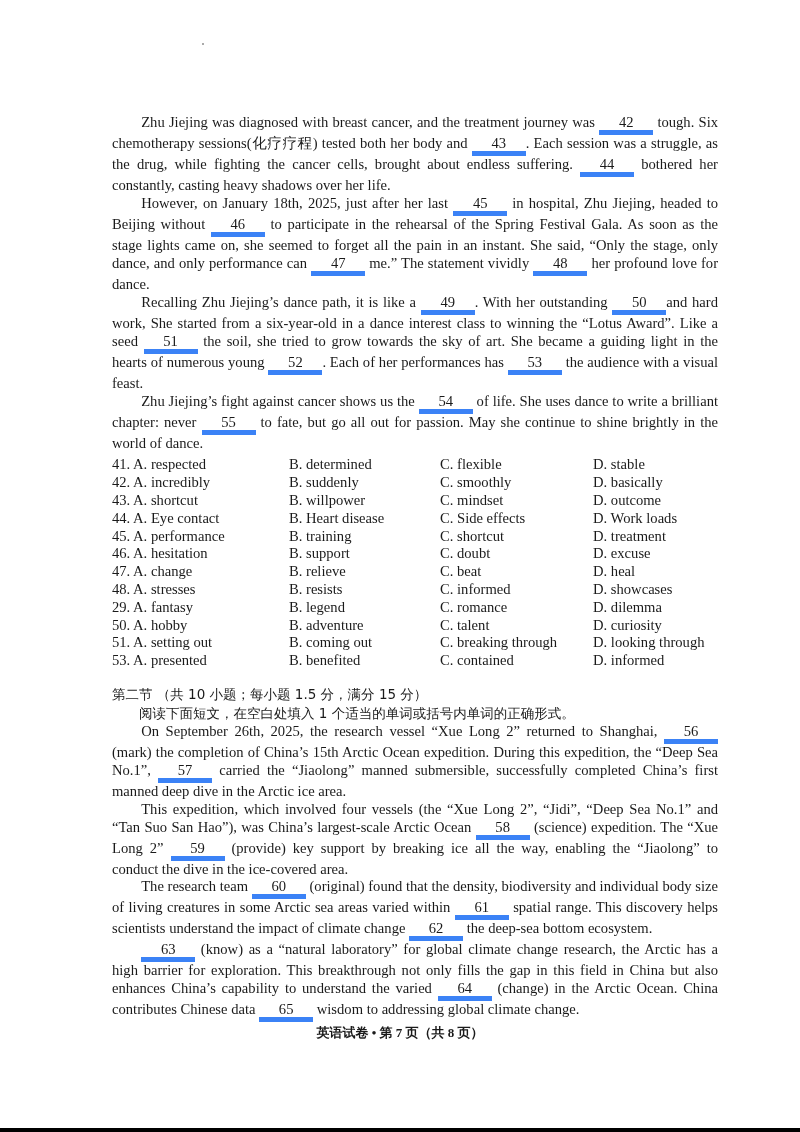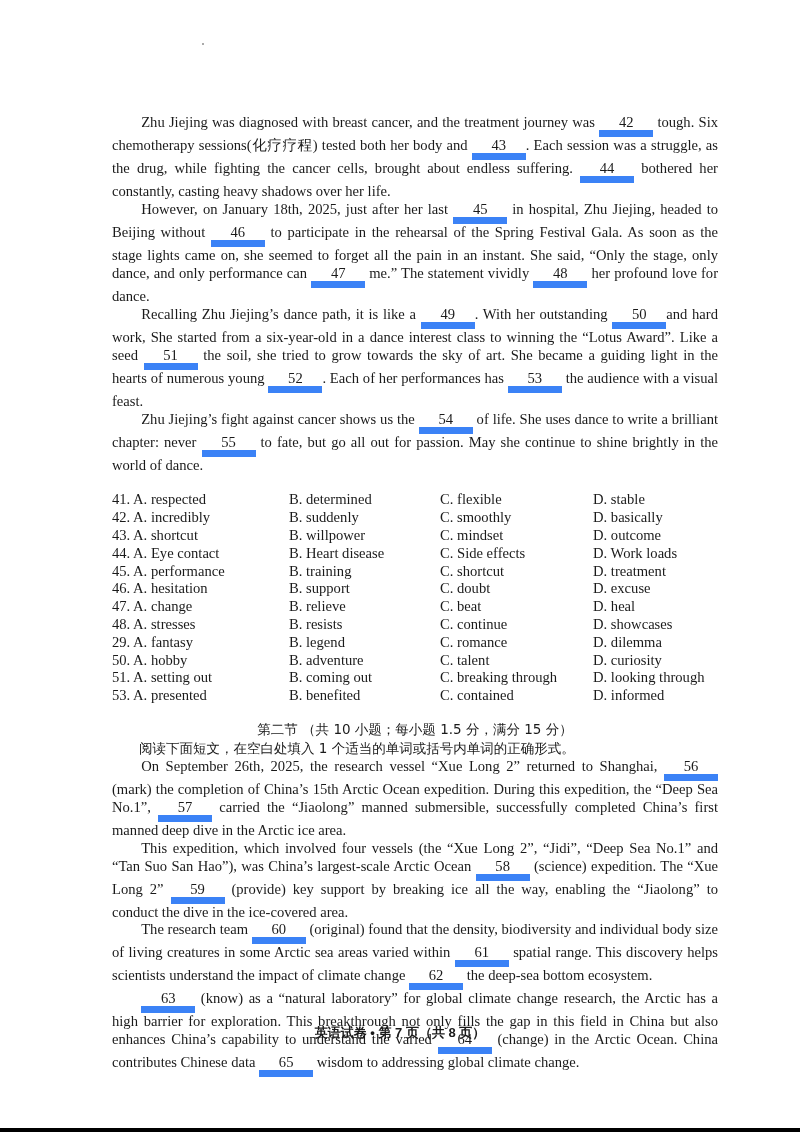--- a/index.html
+++ b/index.html
@@ -3,28 +3,28 @@
 <meta charset="utf-8">
 <style>
   html, body { margin: 0; padding: 0; }
   body {
     width: 800px; height: 1132px; background: #ffffff; position: relative; overflow: hidden;
     font-family: "Liberation Serif", "DejaVu Serif", serif; color: #1a1a1a;
   }
   .dot { position: absolute; left: 202px; top: 43px; width: 2px; height: 2px; background: #aaa; }
   .page { position: absolute; left: 112px; top: 114px; width: 606px; font-size: 14.6px; line-height: 17.9px; }
   .para { margin: 0; text-align: justify; text-indent: 2em; }
-  .blank { display: inline-block; border-bottom: 7px solid #3b82f6; text-align: center; min-width: 54px; line-height: 15px; text-indent: 0; }
-  .opts { margin-top: 17px; }
+  .blank { display: inline-block; border-bottom: 5px solid #3b82f6; text-align: center; min-width: 54px; line-height: 15px; text-indent: 0; }
+  .opts { margin-top: 4px; }
   .opt-row { display: flex; height: 17.8px; }
   .opt-row span { white-space: nowrap; }
   .c0 { width: 177px; } .c1 { width: 151px; } .c2 { width: 153px; } .c3 { width: 125px; }
-  .sec-title { margin-top: 16px; font-family: "DejaVu Sans", sans-serif; font-size: 13.5px; text-align: center; }
+  .sec-title { margin-top: 16px; font-family: "DejaVu Sans", sans-serif; font-size: 13.5px; }
   .instr { text-indent: 2em; font-family: "DejaVu Sans", sans-serif; font-size: 13.5px; margin: 1px 0 0 0; }
-  .footer { position: absolute; left: 0; width: 800px; top: 1024px; text-align: center; font-family: Liberation Sans, sans-serif; font-size: 13px; font-weight: bold; }
+  .footer { position: absolute; left: 0; width: 800px; top: 1024px; text-align: center; font-family: Liberation Serif, serif; font-size: 13px; font-weight: bold; }
   .bottom-bar { position: absolute; left: 0; bottom: 0; width: 800px; height: 4px; background: #000; }
 </style>
 </head>
 <body>
 
 <div class="dot"></div>
 
 <div class="page">
   <p class="para">Zhu Jiejing was diagnosed with breast cancer, and the treatment journey was <span class="blank">42</span> tough. Six chemotherapy sessions(化疗疗程) tested both her body and <span class="blank">43</span>. Each session was a struggle, as the drug, while fighting the cancer cells, brought about endless suffering. <span class="blank">44</span> bothered her constantly, casting heavy shadows over her life.</p>
   <p class="para">However, on January 18th, 2025, just after her last <span class="blank">45</span> in hospital, Zhu Jiejing, headed to Beijing without <span class="blank">46</span> to participate in the rehearsal of the Spring Festival Gala. As soon as the stage lights came on, she seemed to forget all the pain in an instant. She said, “Only the stage, only dance, and only performance can <span class="blank">47</span> me.” The statement vividly <span class="blank">48</span> her profound love for dance.</p>
@@ -70,21 +70,21 @@
       </div>
       <div class="opt-row">
         <span class="c0">47. A. change</span>
         <span class="c1">B. relieve</span>
         <span class="c2">C. beat</span>
         <span class="c3">D. heal</span>
       </div>
       <div class="opt-row">
         <span class="c0">48. A. stresses</span>
         <span class="c1">B. resists</span>
-        <span class="c2">C. continue</span>
+        <span class="c2">C. informed</span>
         <span class="c3">D. showcases</span>
       </div>
       <div class="opt-row">
         <span class="c0">29. A. fantasy</span>
         <span class="c1">B. legend</span>
         <span class="c2">C. romance</span>
         <span class="c3">D. dilemma</span>
       </div>
       <div class="opt-row">
         <span class="c0">50. A. hobby</span>

